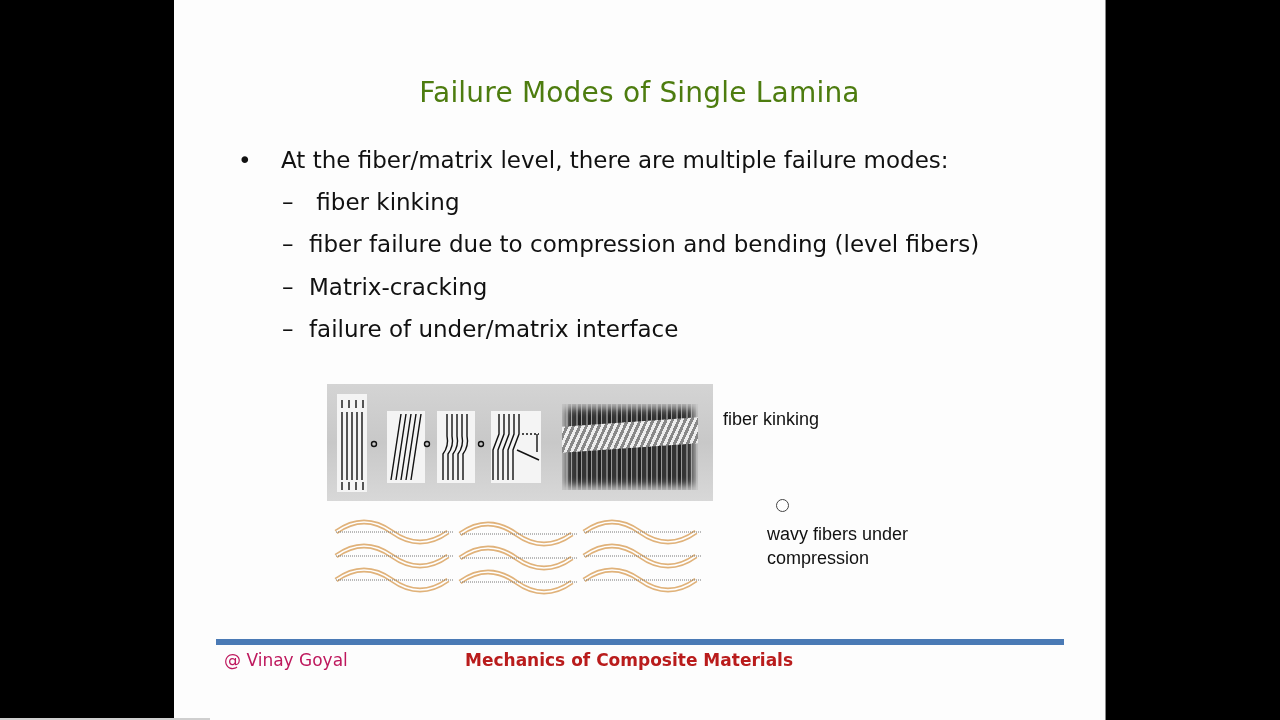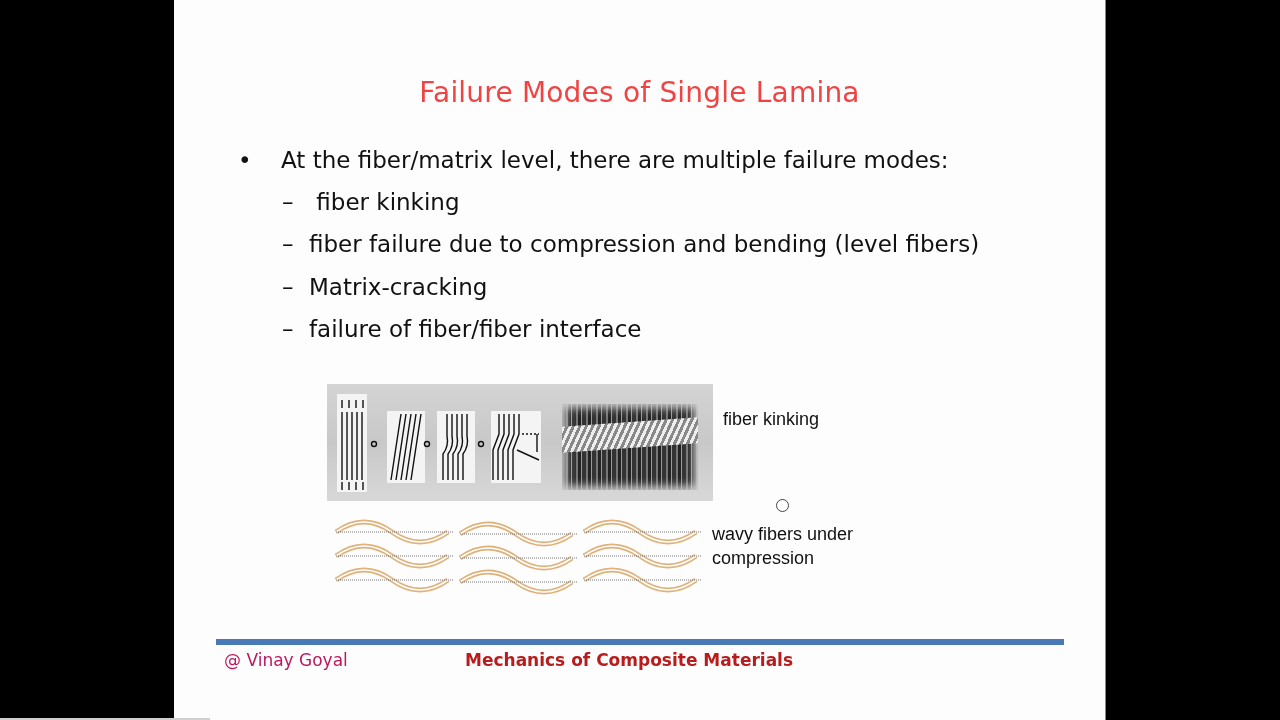--- a/index.html
+++ b/index.html
@@ -7,21 +7,21 @@
       width: 1280px; height: 720px; background: #000; position: relative; overflow: hidden;
       font-family: "Liberation Sans", sans-serif;
     }
     .slide {
       position: absolute; left: 174px; top: 0; width: 931px; height: 720px;
       background: #fdfdfd;
     }
     .slide-edge { position: absolute; left: 1105px; top: 0; width: 1px; height: 720px; background: #888; }
     .title {
       position: absolute; left: 0; width: 931px; top: 76px; text-align: center;
-      font-family: "DejaVu Sans", sans-serif; font-size: 28px; color: #ef4444; letter-spacing: 0.2px;
+      font-family: "DejaVu Sans", sans-serif; font-size: 28px; color: #4d7c0f; letter-spacing: 0.2px;
     }
     .bullet-list { position: absolute; left: 64px; top: 143px; font-family: "DejaVu Sans", sans-serif; color: #111; }
     .bullet { position: absolute; white-space: nowrap; font-size: 23px; }
     .bullet .marker { position: absolute; left: 0; top: 0; }
     .bullet .text { position: absolute; left: 43px; top: 0; }
     .sub { position: absolute; white-space: nowrap; font-size: 23px; }
     .sub .marker { position: absolute; left: 0; top: 0; }
     .sub .text { position: absolute; left: 27px; top: 0; }
 
     .kink-img {
@@ -65,21 +65,21 @@
     <div class="sub" style="left:44px; top:88px;">
       <span class="marker">–</span>
       <span class="text">fiber failure due to compression and bending (level fibers)</span>
     </div>
     <div class="sub" style="left:44px; top:131px;">
       <span class="marker">–</span>
       <span class="text">Matrix-cracking</span>
     </div>
     <div class="sub" style="left:44px; top:173px;">
       <span class="marker">–</span>
-      <span class="text">failure of fiber/fiber interface</span>
+      <span class="text">failure of under/matrix interface</span>
     </div>
   </div>
 
   <div class="kink-img">
     <svg width="386" height="117" viewBox="0 0 386 117">
       <g stroke="#111" stroke-width="1.4" fill="none">
         <rect x="10" y="10" width="30" height="98" fill="#f4f4f4" stroke="none"></rect>
         <line x1="15" y1="28" x2="15" y2="96"></line>
           <line x1="20" y1="28" x2="20" y2="96"></line>
         <line x1="25" y1="28" x2="25" y2="96"></line>
@@ -134,21 +134,21 @@
     <use href="#wv" x="2" y="0"></use>
       <use href="#wv" x="2" y="24"></use>
       <use href="#wv" x="2" y="48"></use>
     <use href="#wv" x="126" y="2"></use>
       <use href="#wv" x="126" y="26"></use>
       <use href="#wv" x="126" y="50"></use>
     <use href="#wv" x="250" y="0"></use>
       <use href="#wv" x="250" y="24"></use>
       <use href="#wv" x="250" y="48"></use>
   </svg>
-  <div class="label" style="left:538px; top:522px;">
+  <div class="label" style="left:593px; top:522px;">
     <div>wavy fibers under</div>
     <div>compression</div>
   </div>
 
   <div class="footer-rule"></div>
   <div class="footer-left">@ Vinay Goyal</div>
   <div class="footer-center">Mechanics of Composite Materials</div>
 </div>
 <div class="slide-edge"></div>
 <div class="cursor"></div>

